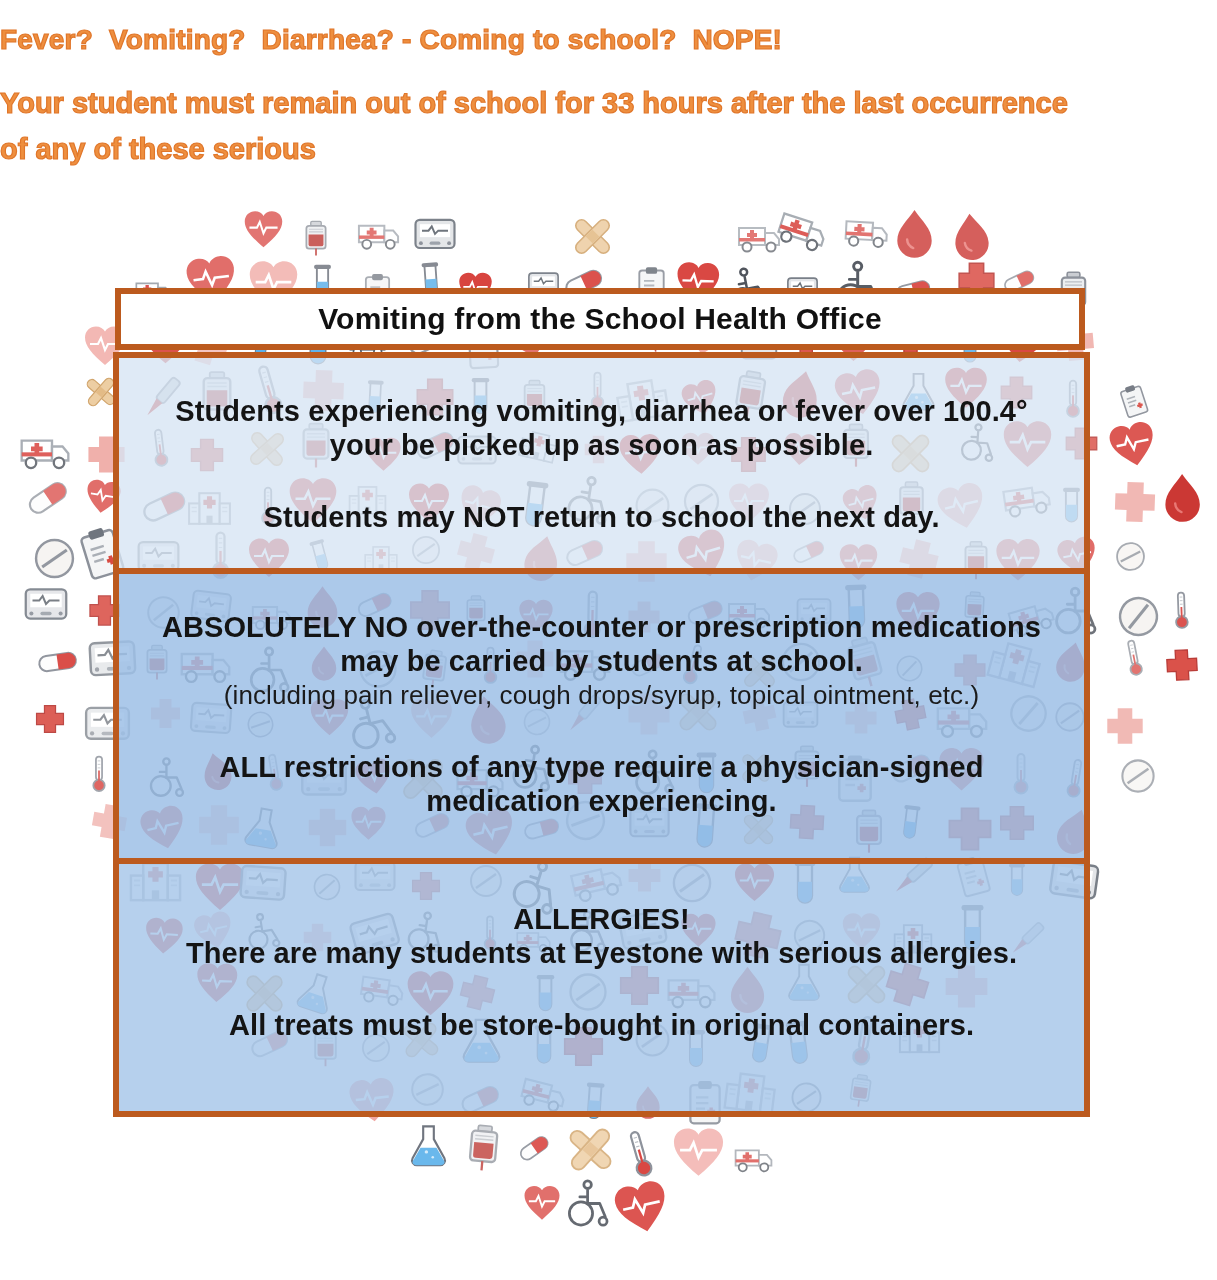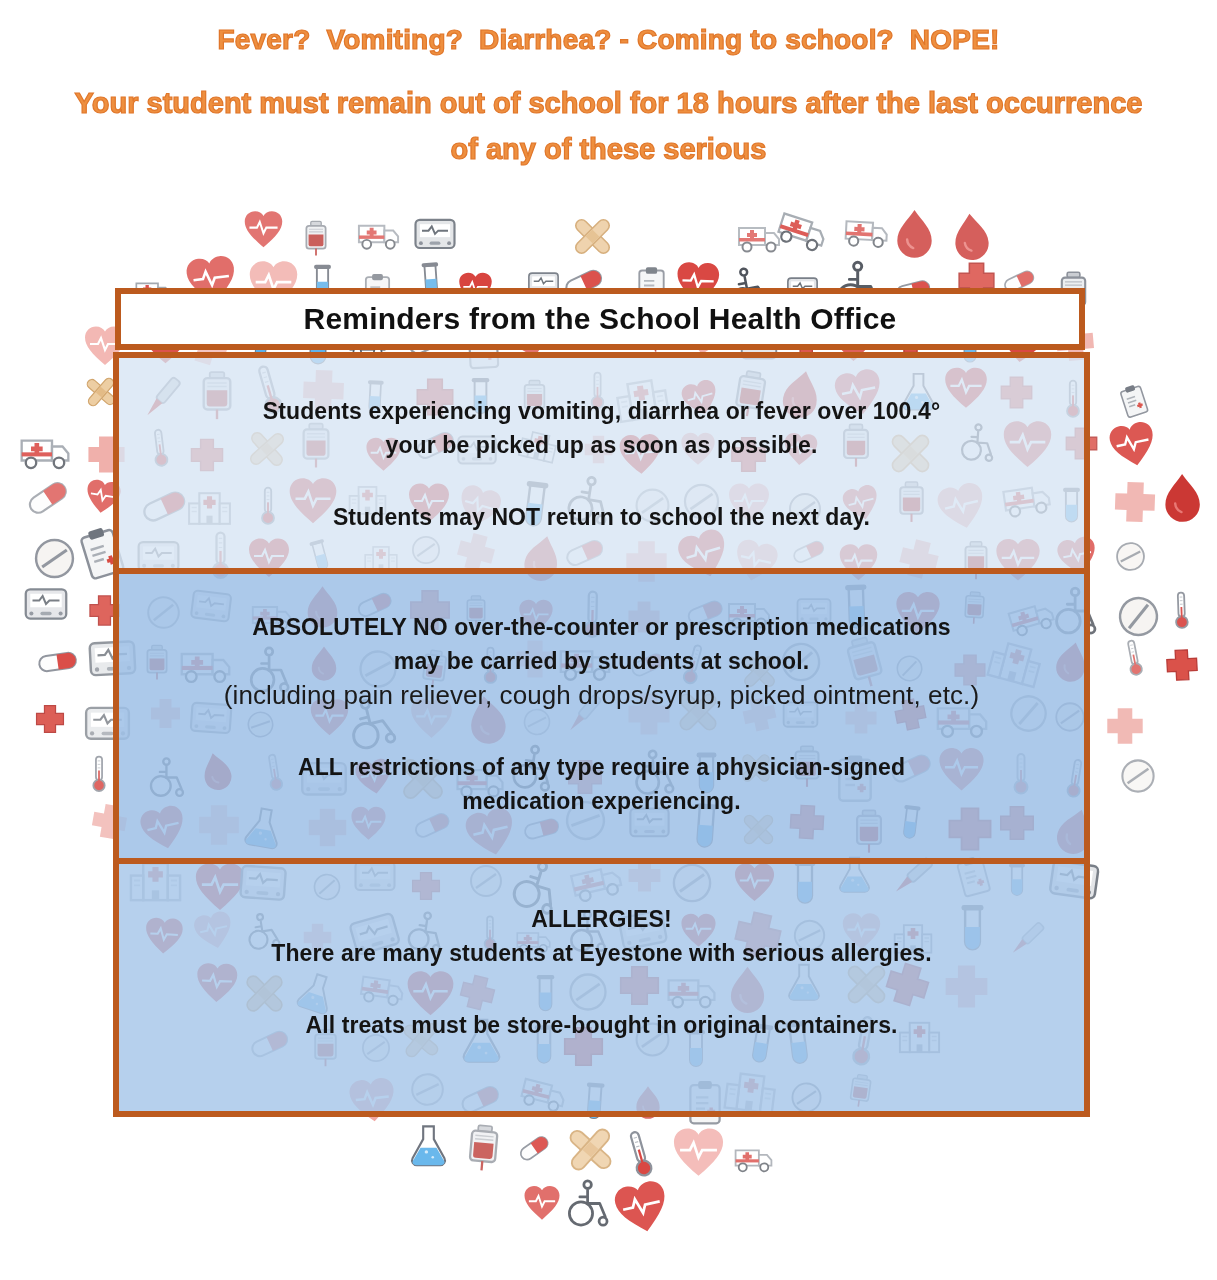--- a/index.html
+++ b/index.html
@@ -1,21 +1,21 @@
 <!DOCTYPE html>
 <html style="--accent_orange: #ee8f3f; --accent_orange_dark: #e0762a; --border_orange: #bc5a1e; --panel_light_blue: rgba(214,228,243,0.78); --panel_blue: rgba(158,192,230,0.85); --panel_blue2: rgba(167,198,233,0.83); --icon_red: #d8413c; --icon_blue: #58aee8; --icon_tan: #eccb9e;"><head>
 <meta charset="utf-8">
 <style>
   html,body{margin:0;padding:0;}
   body{
     width:1217px;height:1280px;position:relative;background:#ffffff;
     font-family:"Liberation Sans",sans-serif;overflow:hidden;
   }
   
-  .header{position:absolute;top:0;left:0;width:1217px;text-align:center;z-index:4;}
+  .header{position:absolute;top:0;left:0;width:1217px;text-align:left;z-index:4;}
   .h1{
     margin-top:24px;font-size:28px;font-weight:bold;letter-spacing:.2px;
     color:var(--accent_orange,#ee8f3f);
     -webkit-text-stroke:1.2px var(--accent_orange_dark,#e0762a);
     white-space:pre-wrap;
   }
   .h2{
     font-size:29px;font-weight:bold;line-height:46px;
     color:var(--accent_orange,#ee8f3f);
     -webkit-text-stroke:1.2px var(--accent_orange_dark,#e0762a);
@@ -32,21 +32,21 @@
     background:#ffffff;border:6px solid var(--border_orange,#bc5a1e);z-index:3;
     display:flex;align-items:center;justify-content:center;
   }
   .titlebox span{font-size:30px;font-weight:bold;color:#111111;letter-spacing:.2px;}
   .content{
     position:absolute;left:113px;top:352px;width:977px;height:765px;box-sizing:border-box;
     border:6px solid var(--border_orange,#bc5a1e);z-index:3;
   }
   .panel{box-sizing:border-box;text-align:center;}
   .panel .ln{
-    font-size:23px;font-weight:bold;line-height:34px;color:#141414;letter-spacing:.1px;
+    font-size:29px;font-weight:bold;line-height:34px;color:#141414;letter-spacing:.1px;
   }
   .panel .ln.light{font-weight:normal;font-size:26px;color:#1b1b1b;}
   .panel .ln.gap{margin-top:38px;}
   .p-illness{height:210px;padding-top:36px;background:var(--panel_light_blue,rgba(214,228,243,.78));}
   .p-meds{height:290px;padding-top:36px;background:var(--panel_blue,rgba(158,192,230,.85));
           border-top:6px solid var(--border_orange,#bc5a1e);}
   .p-allergy{height:253px;padding-top:38px;background:var(--panel_blue2,rgba(167,198,233,.83));
           border-top:6px solid var(--border_orange,#bc5a1e);}
 </style>
 </head>
@@ -1744,38 +1744,38 @@
     </span>
     <span class="hicon" style="left:612.4px;top:1177.5px;width:60px;height:60px;opacity:0.89;transform:rotate(-13deg)">
       <svg viewBox="0 0 48 48">
         <use href="#i-heart"></use>
       </svg>
     </span>
   </div>
 
 <div class="header">
   <div class="h1">Fever?  Vomiting?  Diarrhea? - Coming to school?  NOPE!</div>
-  <div class="h2 first">Your student must remain out of school for 18 hours after the last occurrence</div>
+  <div class="h2 first">Your student must remain out of school for 33 hours after the last occurrence</div>
   <div class="h2">of any of these serious</div>
 </div>
 
 <div class="titlebox">
-  <span>Reminders from the School Health Office</span>
+  <span>Vomiting from the School Health Office</span>
 </div>
 
 <div class="content">
   <section class="panel p-illness">
     <div class="ln">Students experiencing vomiting, diarrhea or fever over 100.4°</div>
     <div class="ln">your be picked up as soon as possible.</div>
     <div class="ln gap">Students may NOT return to school the next day.</div>
   </section>
   <section class="panel p-meds">
     <div class="ln">ABSOLUTELY NO over-the-counter or prescription medications</div>
     <div class="ln">may be carried by students at school.</div>
-    <div class="ln light">(including pain reliever, cough drops/syrup, picked ointment, etc.)</div>
+    <div class="ln light">(including pain reliever, cough drops/syrup, topical ointment, etc.)</div>
     <div class="ln gap">ALL restrictions of any type require a physician-signed</div>
     <div class="ln">medication experiencing.</div>
   </section>
   <section class="panel p-allergy">
     <div class="ln">ALLERGIES!</div>
     <div class="ln">There are many students at Eyestone with serious allergies.</div>
     <div class="ln gap">All treats must be store-bought in original containers.</div>
   </section>
 </div>
 

